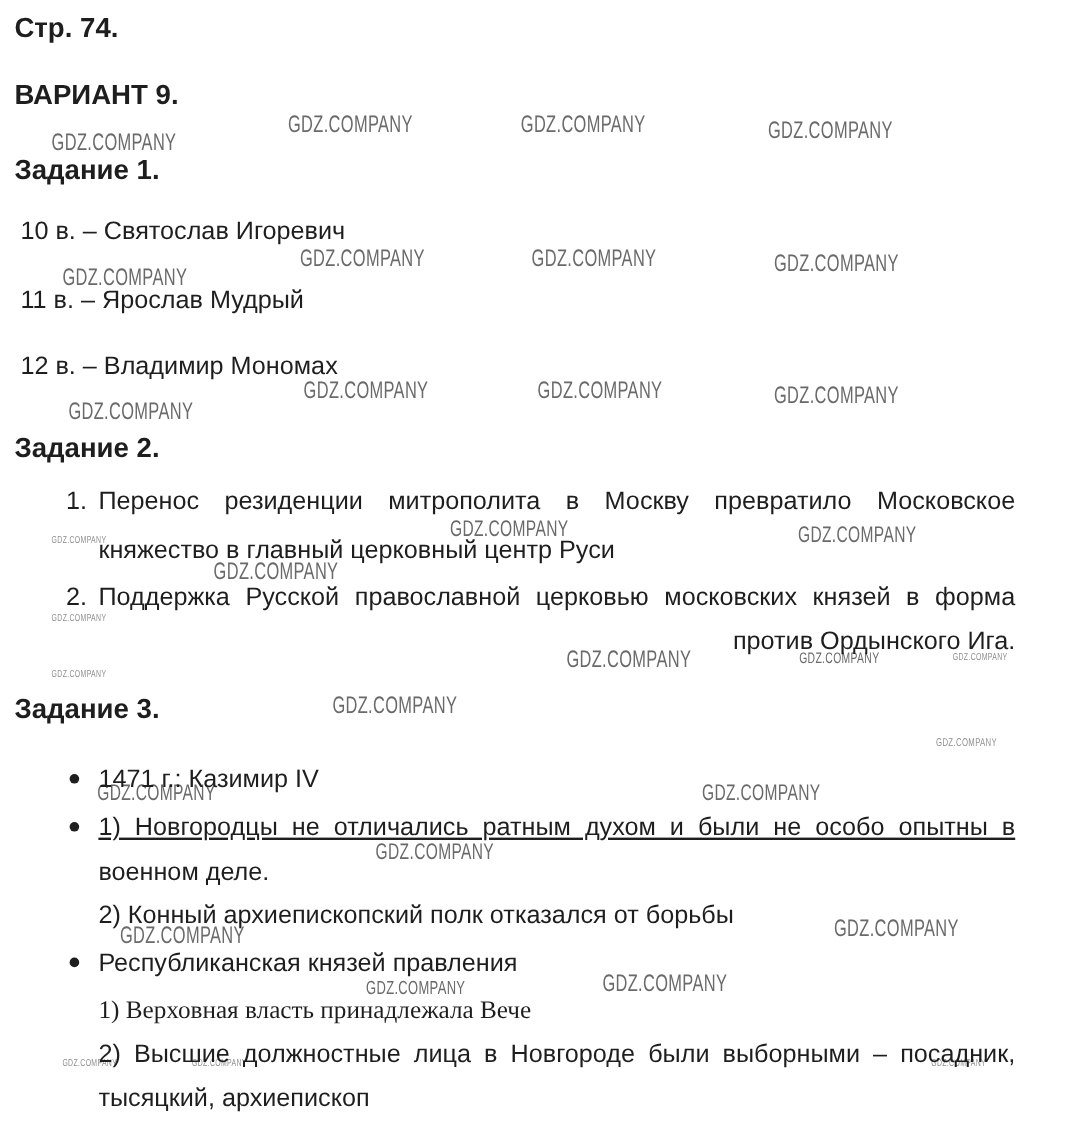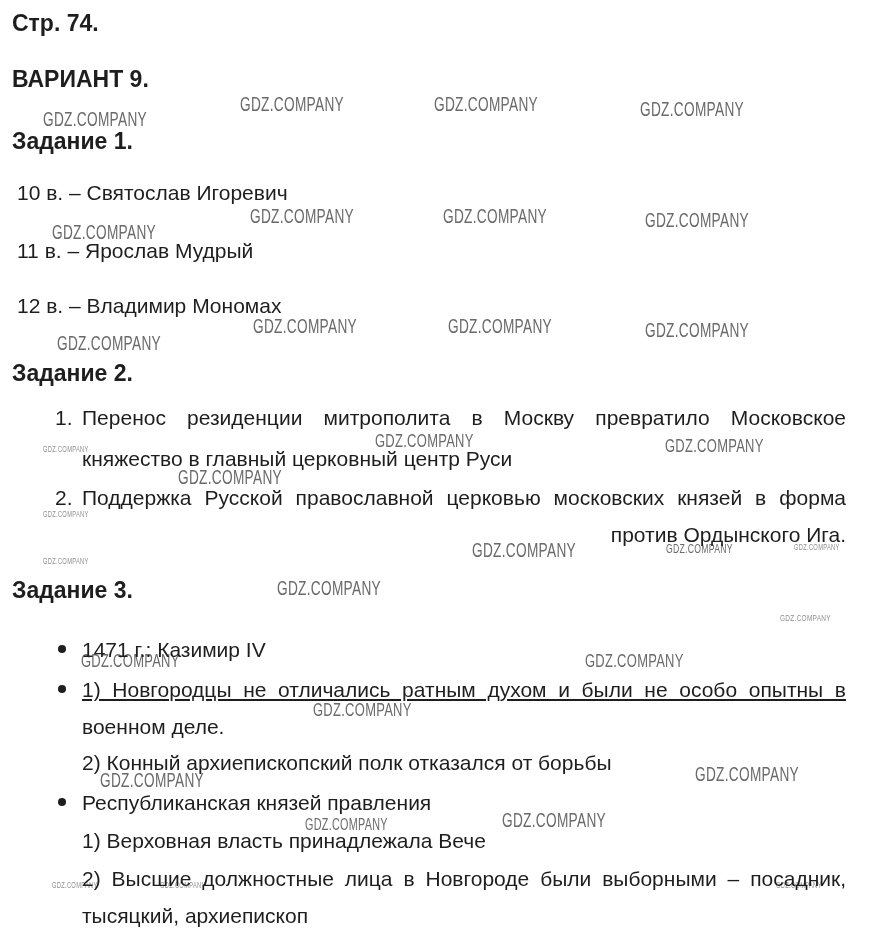--- a/index.html
+++ b/index.html
@@ -117,21 +117,21 @@
     <div class="row" style="top: 714px;">
       <span class="rowtext">военном деле.</span>
     </div>
     <div class="row" style="top: 750px;">
       <span class="rowtext">2) Конный архиепископский полк отказался от борьбы</span>
     </div>
     <div class="row" style="top: 790px;">
       <span class="bullet"></span>
       <span class="rowtext">Республиканская князей правления</span>
     </div>
-    <div class="row" style="top: 828px;">
+    <div class="row" style="top: 828px; font-family: Liberation Serif, serif;">
       <span class="rowtext">1) Верховная власть принадлежала Вече</span>
     </div>
     <div class="row" style="top: 866px;">
       <span class="rowtext just">2) Высшие должностные лица в Новгороде были выборными – посадник,</span>
     </div>
     <div class="row" style="top: 903px;">
       <span class="rowtext">тысяцкий, архиепископ</span>
     </div>
   </div>
 

